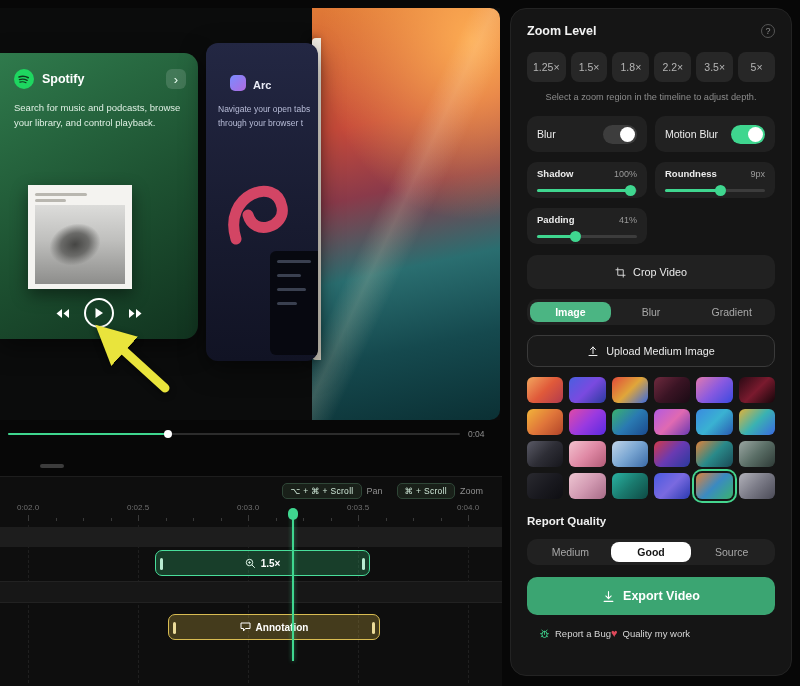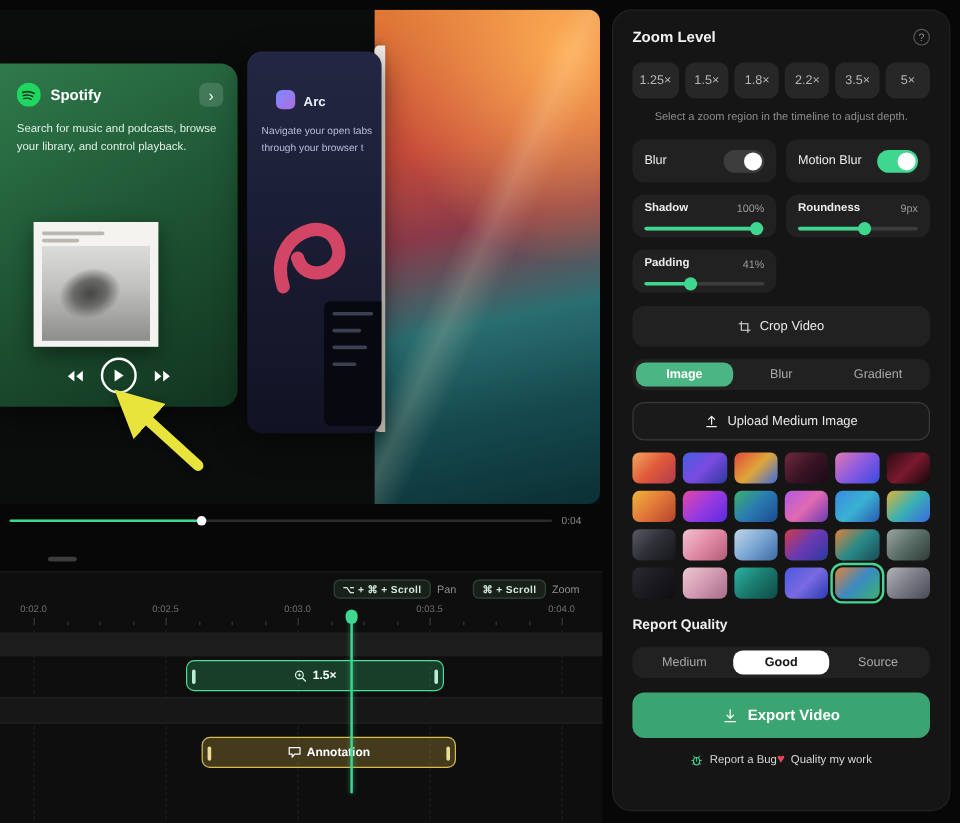--- a/index.html
+++ b/index.html
@@ -57,21 +57,21 @@
   .scrub-track { position:absolute; left:8px; top:433px; width:452px; height:2px; background:#2c2c2c; border-radius:2px; }
   .scrub-fill { position:absolute; left:0; top:0; height:2px; width:160px; background:#3fd68f; border-radius:2px; }
   .scrub-knob { position:absolute; left:156px; top:-3px; width:8px; height:8px; border-radius:50%; background:#fff; }
   .scrub-time { position:absolute; left:468px; top:429px; font-size:8.5px; color:#8d8d8d; }
   .divider-handle { position:absolute; left:40px; top:464px; width:24px; height:4px; border-radius:2px; background:#3c3c3c; }
 
   
   .timeline { position:absolute; left:0; top:476px; width:502px; height:210px; background:#0e0e0e; border-top:1px solid #1d1d1d; }
   .tl-hints { position:absolute; top:6px; right:10px; display:flex; align-items:center; gap:5px; }
   .kbd-pill { background:#192019; border:1px solid #2f4637; border-radius:5px; padding:2px 7px;
-    font-size:8.5px; color:#cfe8d8; letter-spacing:.3px;font-weight:bold; }
+    font-size:8.5px; color:#cfe8d8; letter-spacing:.3px; }
   .hint-label { font-size:9px; color:#8f8f8f; margin-right:9px; }
   .ruler-label { position:absolute; top:26px; transform:translateX(-50%); font-size:8px; color:#6f6f6f; }
   .tick { position:absolute; width:1px; background:#3a3a3a; top:41px; height:3px; }
   .tick.major { top:38px; height:6px; }
   .gridline { position:absolute; top:48px; height:158px; width:0; border-left:1px dashed rgba(255,255,255,.07); }
   .track-a { position:absolute; left:0; top:50px; width:502px; height:20px; background:#1d1d1d; }
   .track-b { position:absolute; left:0; top:104px; width:502px; height:22px; background:#171717; border-top:1px solid #222; border-bottom:1px solid #222; }
   .clip { position:absolute; height:26px; border-radius:7px; display:flex; align-items:center; justify-content:center; gap:5px;
     font-size:10px; font-weight:600; color:#fff; }
   .clip::before, .clip::after { content:''; position:absolute; top:7px; width:3px; height:12px; border-radius:2px; }
@@ -120,21 +120,21 @@
     font-size:10.5px; color:#a8a8a8; }
   .seg.active-green { background:#4bb583; color:#fff; font-weight:600; }
   .seg.active-white { background:#fff; color:#141414; font-weight:700; }
   .bg-grid { margin-top:10px; display:grid; grid-template-columns:repeat(6,1fr); gap:6px; }
   .thumb { height:26px; border-radius:6px; }
   .thumb.selected { box-shadow:0 0 0 2px #151515, 0 0 0 4px #45d68f; }
   .quality-label { margin-top:16px; font-size:11.5px; font-weight:600; color:#f0f0f0; height:14px; }
   .export-btn { margin-top:12px; width:100%; height:38px; border:none; border-radius:10px; background:#3ba572;
     color:#fff; font-size:12.5px; font-weight:700; font-family:inherit; display:flex; align-items:center;
     justify-content:center; gap:8px; }
-  .panel-footer { margin-top:13px; display:flex; justify-content:center; align-items:center; padding:0 12px; }
+  .panel-footer { margin-top:13px; display:flex; justify-content:flex-start; align-items:center; padding:0 12px; }
   .footer-link { display:flex; align-items:center; gap:5px; font-size:9.5px; color:#d6d6d6; }
   .heart-glyph { color:#e0485a; font-size:11px; line-height:1; }
 </style>
 </head>
 <body>
 
 <div id="app">
 
   <div class="preview">
     <div class="wallpaper"></div>

